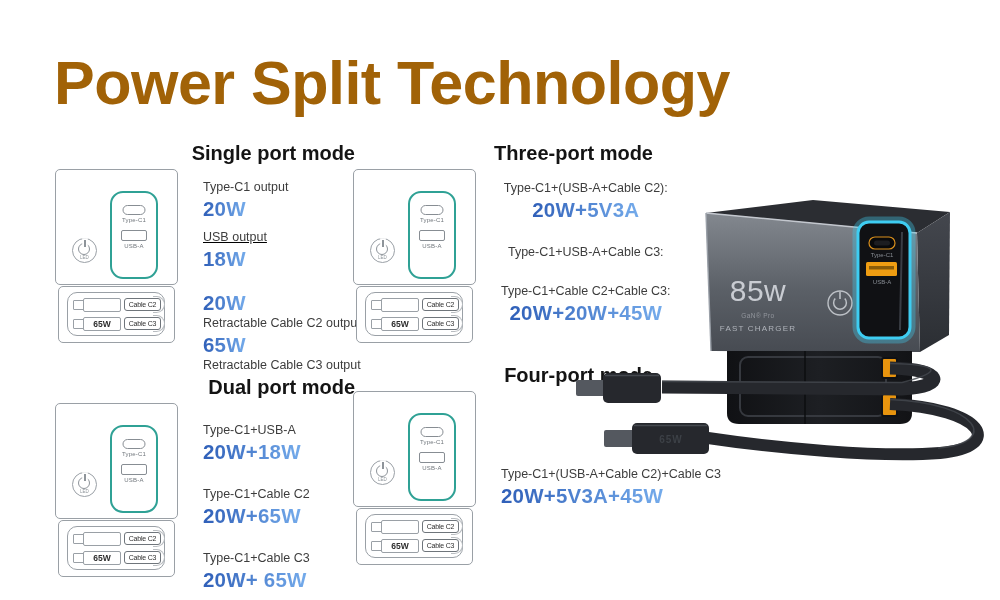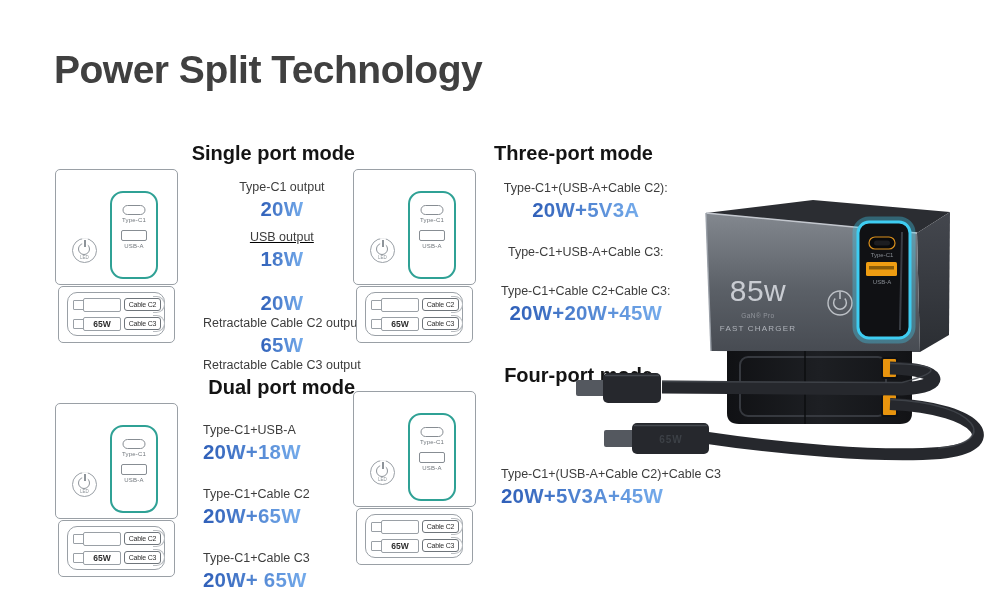--- a/index.html
+++ b/index.html
@@ -4,37 +4,37 @@
 <style>
   html,body{margin:0;padding:0;}
   body{
     width:1000px;height:600px;position:relative;overflow:hidden;
     background:#ffffff;
     font-family:"Liberation Sans", sans-serif;
     -webkit-font-smoothing:antialiased;
   }
   .page-title{
     position:absolute;left:54px;top:48px;
-    font-size:39px;font-weight:700;color:#404040;letter-spacing:-0.5px;
+    font-size:61px;font-weight:700;color:#a16207;letter-spacing:-0.5px;
   }
   
   .card{position:absolute;width:300px;}
   .card.c1{left:55px;top:142px;}
   .card.c2{left:353px;top:142px;}
   .card.c3{left:55px;top:376px;}
   .card.c4{left:353px;top:364px;}
   .mode-heading{font-size:20px;font-weight:700;color:#141414;height:20px;margin-bottom:7px;text-align:right;}
   .card-body{position:relative;height:180px;}
   .text-col{position:absolute;left:148px;top:0;white-space:nowrap;}
   .c1 .text-col{top:10px;}
   .c2 .text-col{top:11px;text-align:center;}
   .c3 .text-col{top:19px;}
   .c4 .text-col{top:75px;}
   .spec{margin-bottom:22px;}
-  .c1 .spec{margin-bottom:8px;text-align:center;}
+  .c1 .spec{margin-bottom:8px;}
   .c1 .spec:nth-child(2){margin-bottom:19px;text-decoration:underline;}
   .c1 .spec:nth-child(3){margin-bottom:0px;}
   .spec-label{font-size:12.5px;color:#3d3d3d;line-height:17px;}
   .spec-value{
     font-size:20.5px;font-weight:700;line-height:25px;letter-spacing:0.2px;
     display:inline-block;
     color:#4a80d4;
     background:linear-gradient(90deg,#2f5fb8 0%,#74abeb 100%);
     -webkit-background-clip:text;background-clip:text;
     -webkit-text-fill-color:transparent;

